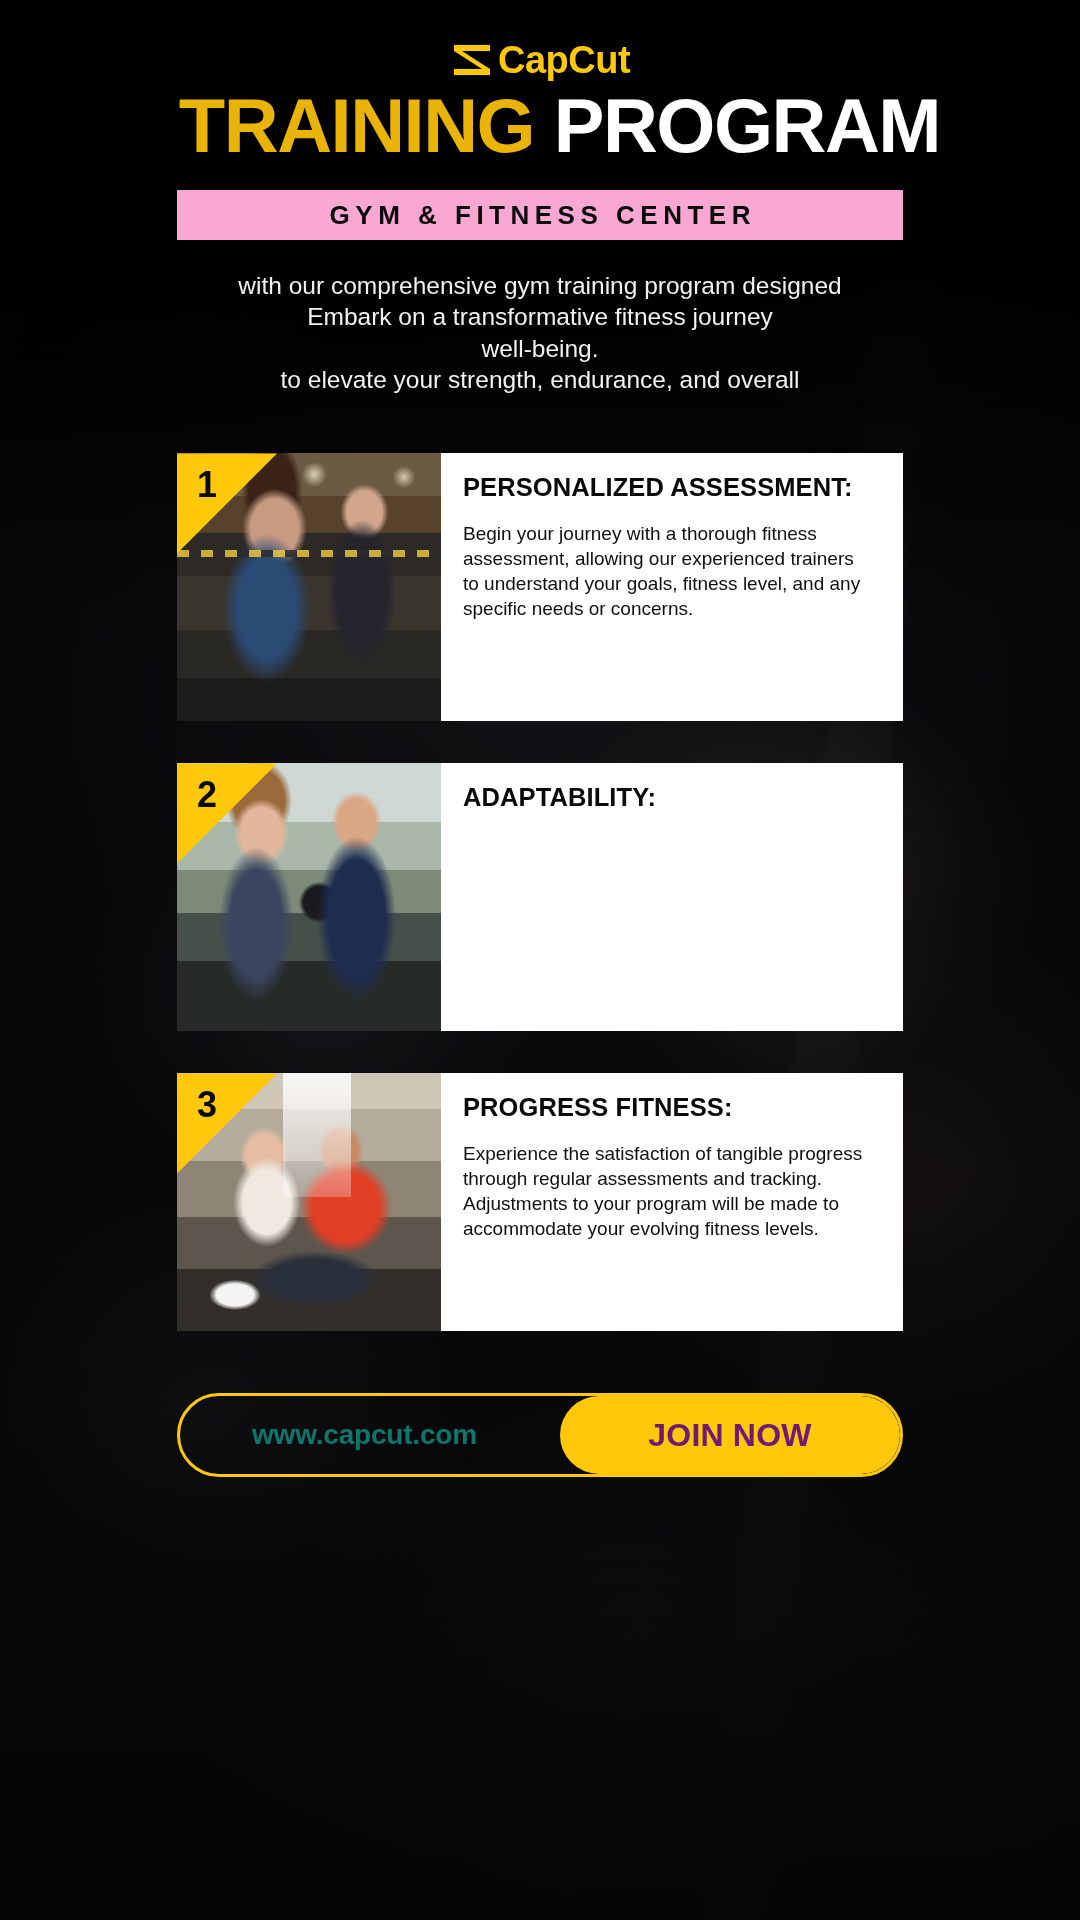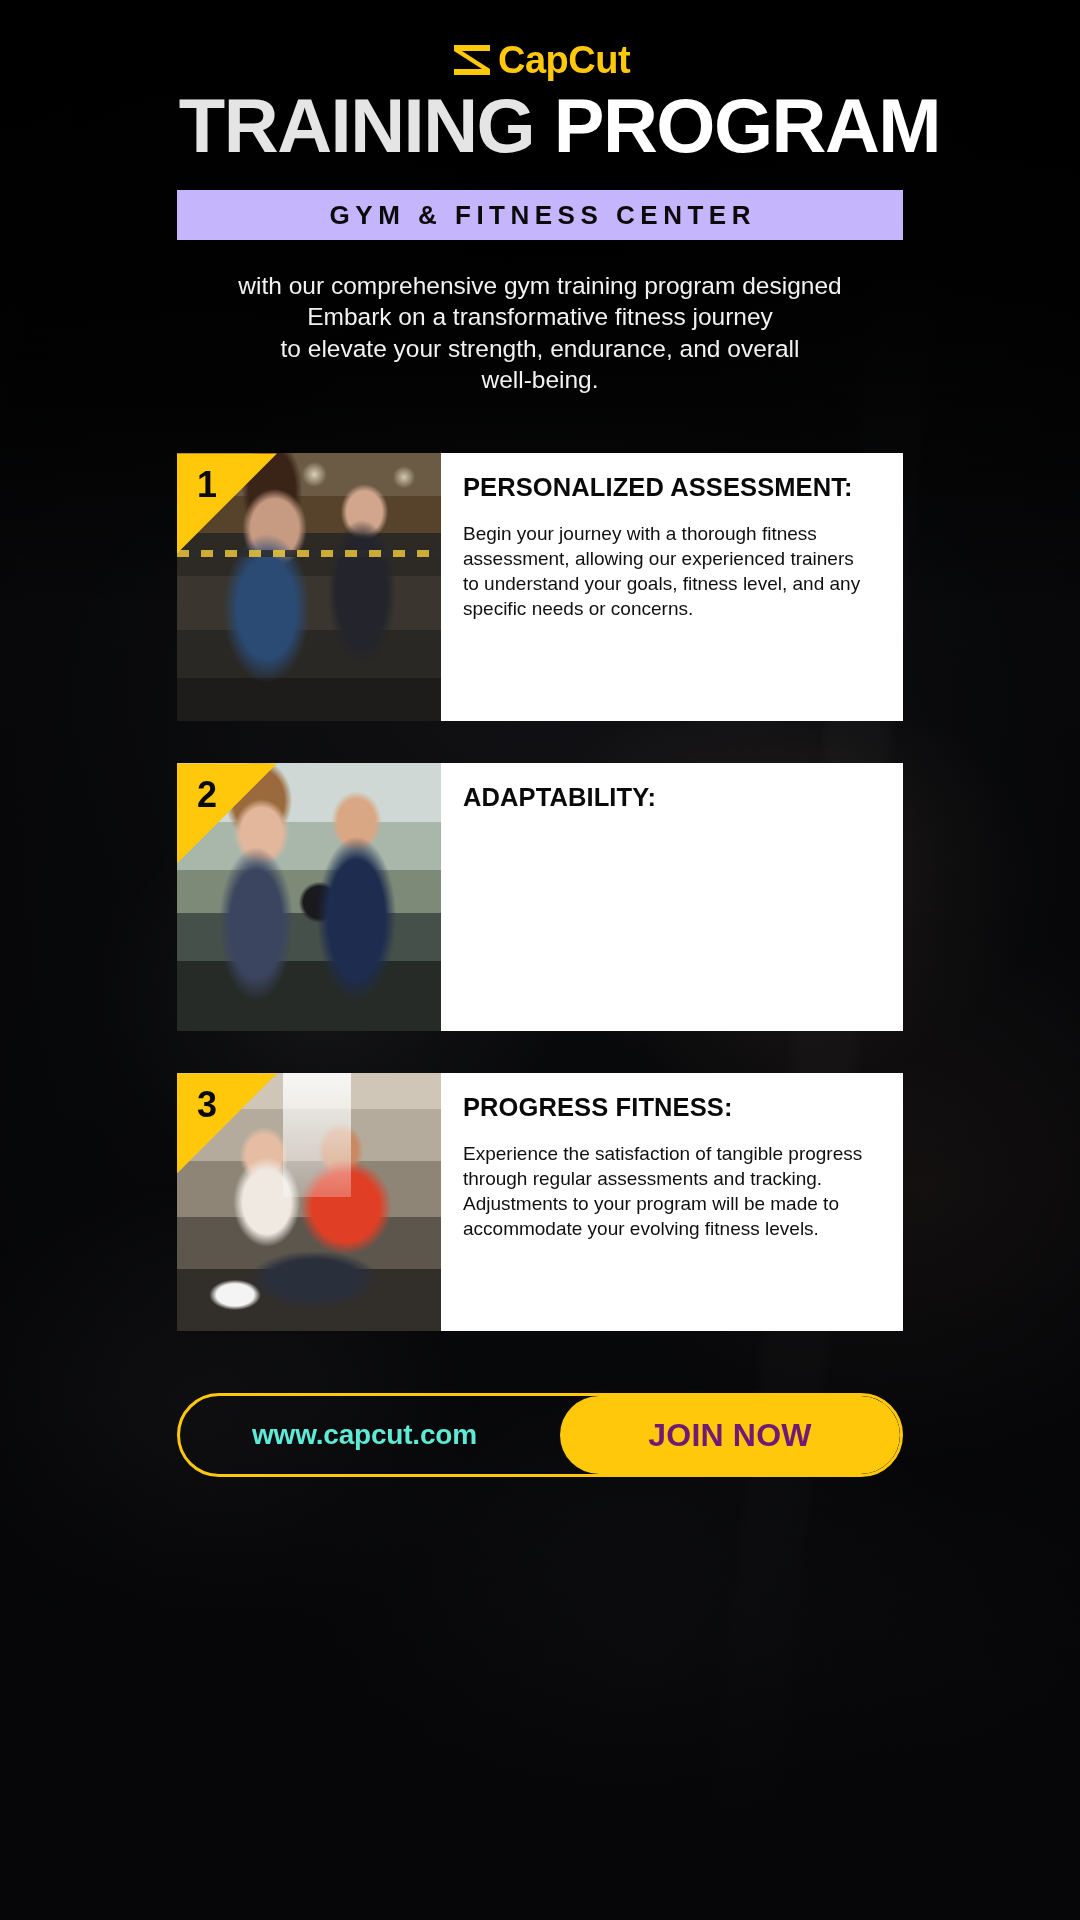--- a/index.html
+++ b/index.html
@@ -57,28 +57,28 @@
   
   .title {
     margin-top:26px;
     text-align:center;
     font-size:76px;
     font-weight:700;
     letter-spacing:-1.5px;
     line-height:1;
     white-space:nowrap;
   }
-  .title .y { color:#e5e5e5;margin-left:39px; }
+  .title .y { color:#eab308;margin-left:39px; }
   .title .w { color:#ffffff; }
 
   
   .subbar {
     margin:26px auto 0;
     width:726px; height:50px;
-    background:#c4b5fd;
+    background:#f9a8d4;
     display:flex; align-items:center; justify-content:center;
   }
   .subbar span {
     color:#0b0b0b;
     font-size:26px;
     font-weight:600;
     letter-spacing:5.5px;
     text-indent:5.5px;
   }
 
@@ -182,21 +182,21 @@
     margin:62px auto 0;
     width:726px; height:84px;
     border:3px solid #FFC80A;
     border-radius:42px;
     display:flex; align-items:center;
     overflow:hidden;
   }
   .cta .url {
     flex:1;
     padding-left:72px;
-    color:#5eead4;
+    color:#0f766e;
     font-size:28px;
     font-weight:700;
     letter-spacing:-.2px;
   }
   .cta .join {
     width:340px; height:100%;
     background:#FFC80A;
     border-radius:42px;
     display:flex; align-items:center; justify-content:center;
     color:#701a75;
@@ -233,22 +233,22 @@
     <span class="w">PROGRAM</span>
   </div>
 
   <div class="subbar">
     <span>GYM &amp; FITNESS CENTER</span>
   </div>
 
   <div class="intro">
     <div>with our comprehensive gym training program designed</div>
     <div>Embark on a transformative fitness journey</div>
+    <div>well-being.</div>
     <div>to elevate your strength, endurance, and overall</div>
-    <div>well-being.</div>
   </div>
 
   <div class="cards">
 
     <div class="card c1">
       <div class="badge">
         <div class="tri"></div>
         <div class="num">1</div>
       </div>
       <div class="photo">

